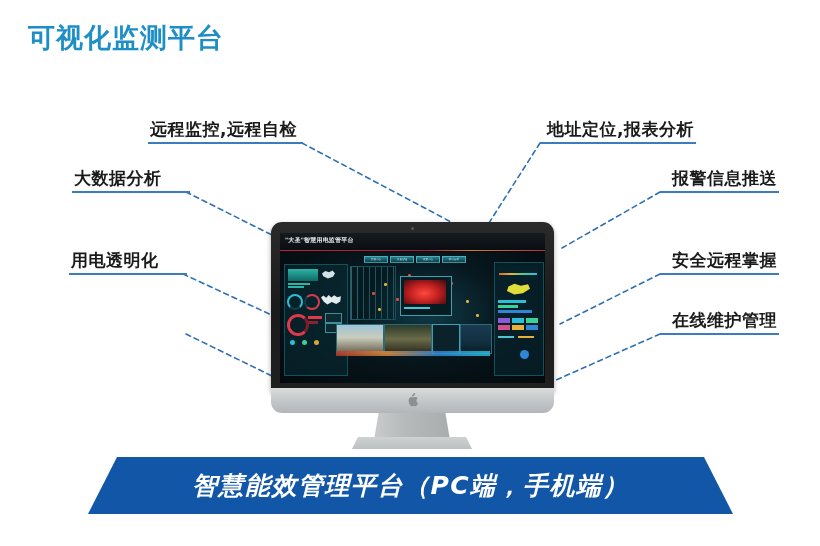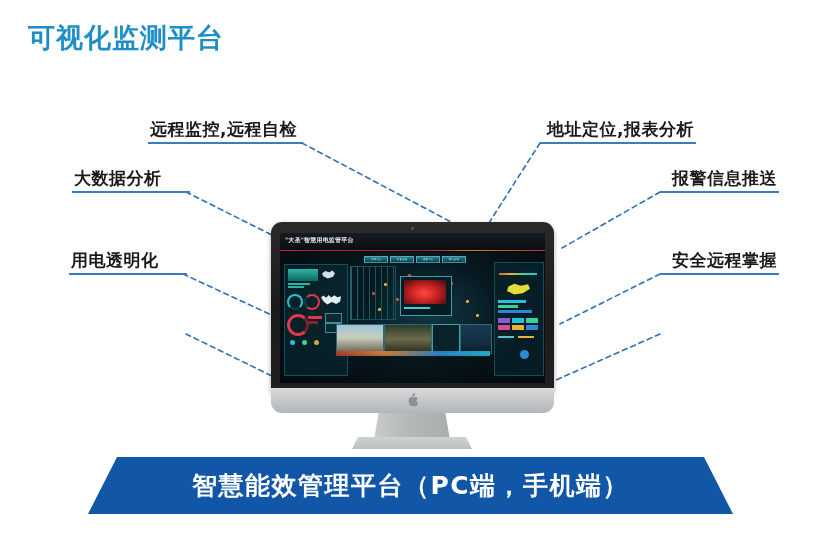--- a/index.html
+++ b/index.html
@@ -201,20 +201,21 @@
     position: absolute;
     left: 88px;
     top: 457px;
     width: 645px;
     height: 57px;
     background: #1156a7;
     clip-path: polygon(4.5% 0%, 95.5% 0%, 100% 100%, 0% 100%);
     display: flex;
     align-items: center;
     justify-content: center;
+    font-style: italic;
   }
   .banner .btxt {
     font-size: 25px;
     font-weight: bold;
     color: #ffffff;
     letter-spacing: 1.5px;
     white-space: nowrap;
   }
 </style>
 </head>
@@ -263,20 +264,24 @@
   <div class="callout right" style="left:540px; top:118px; width:156px;">
     <span class="txt">地址定位,报表分析</span>
     <span class="rule"></span>
   </div>
 
   <div class="callout right" style="left:660px; top:249px; width:119px;">
     <span class="txt">安全远程掌握</span>
     <span class="rule"></span>
   </div>
 
+  <div class="callout right" style="left:660px; top:309px; width:119px;">
+    <span class="txt">在线维护管理</span>
+    <span class="rule"></span>
+  </div>
 
   <div class="monitor">
     <div class="cam"></div>
 
     <div class="screen">
 
       <div class="screen-head">
         <span class="stitle">"大圣"智慧用电监管平台</span>
       </div>
       <div class="headline"></div>

